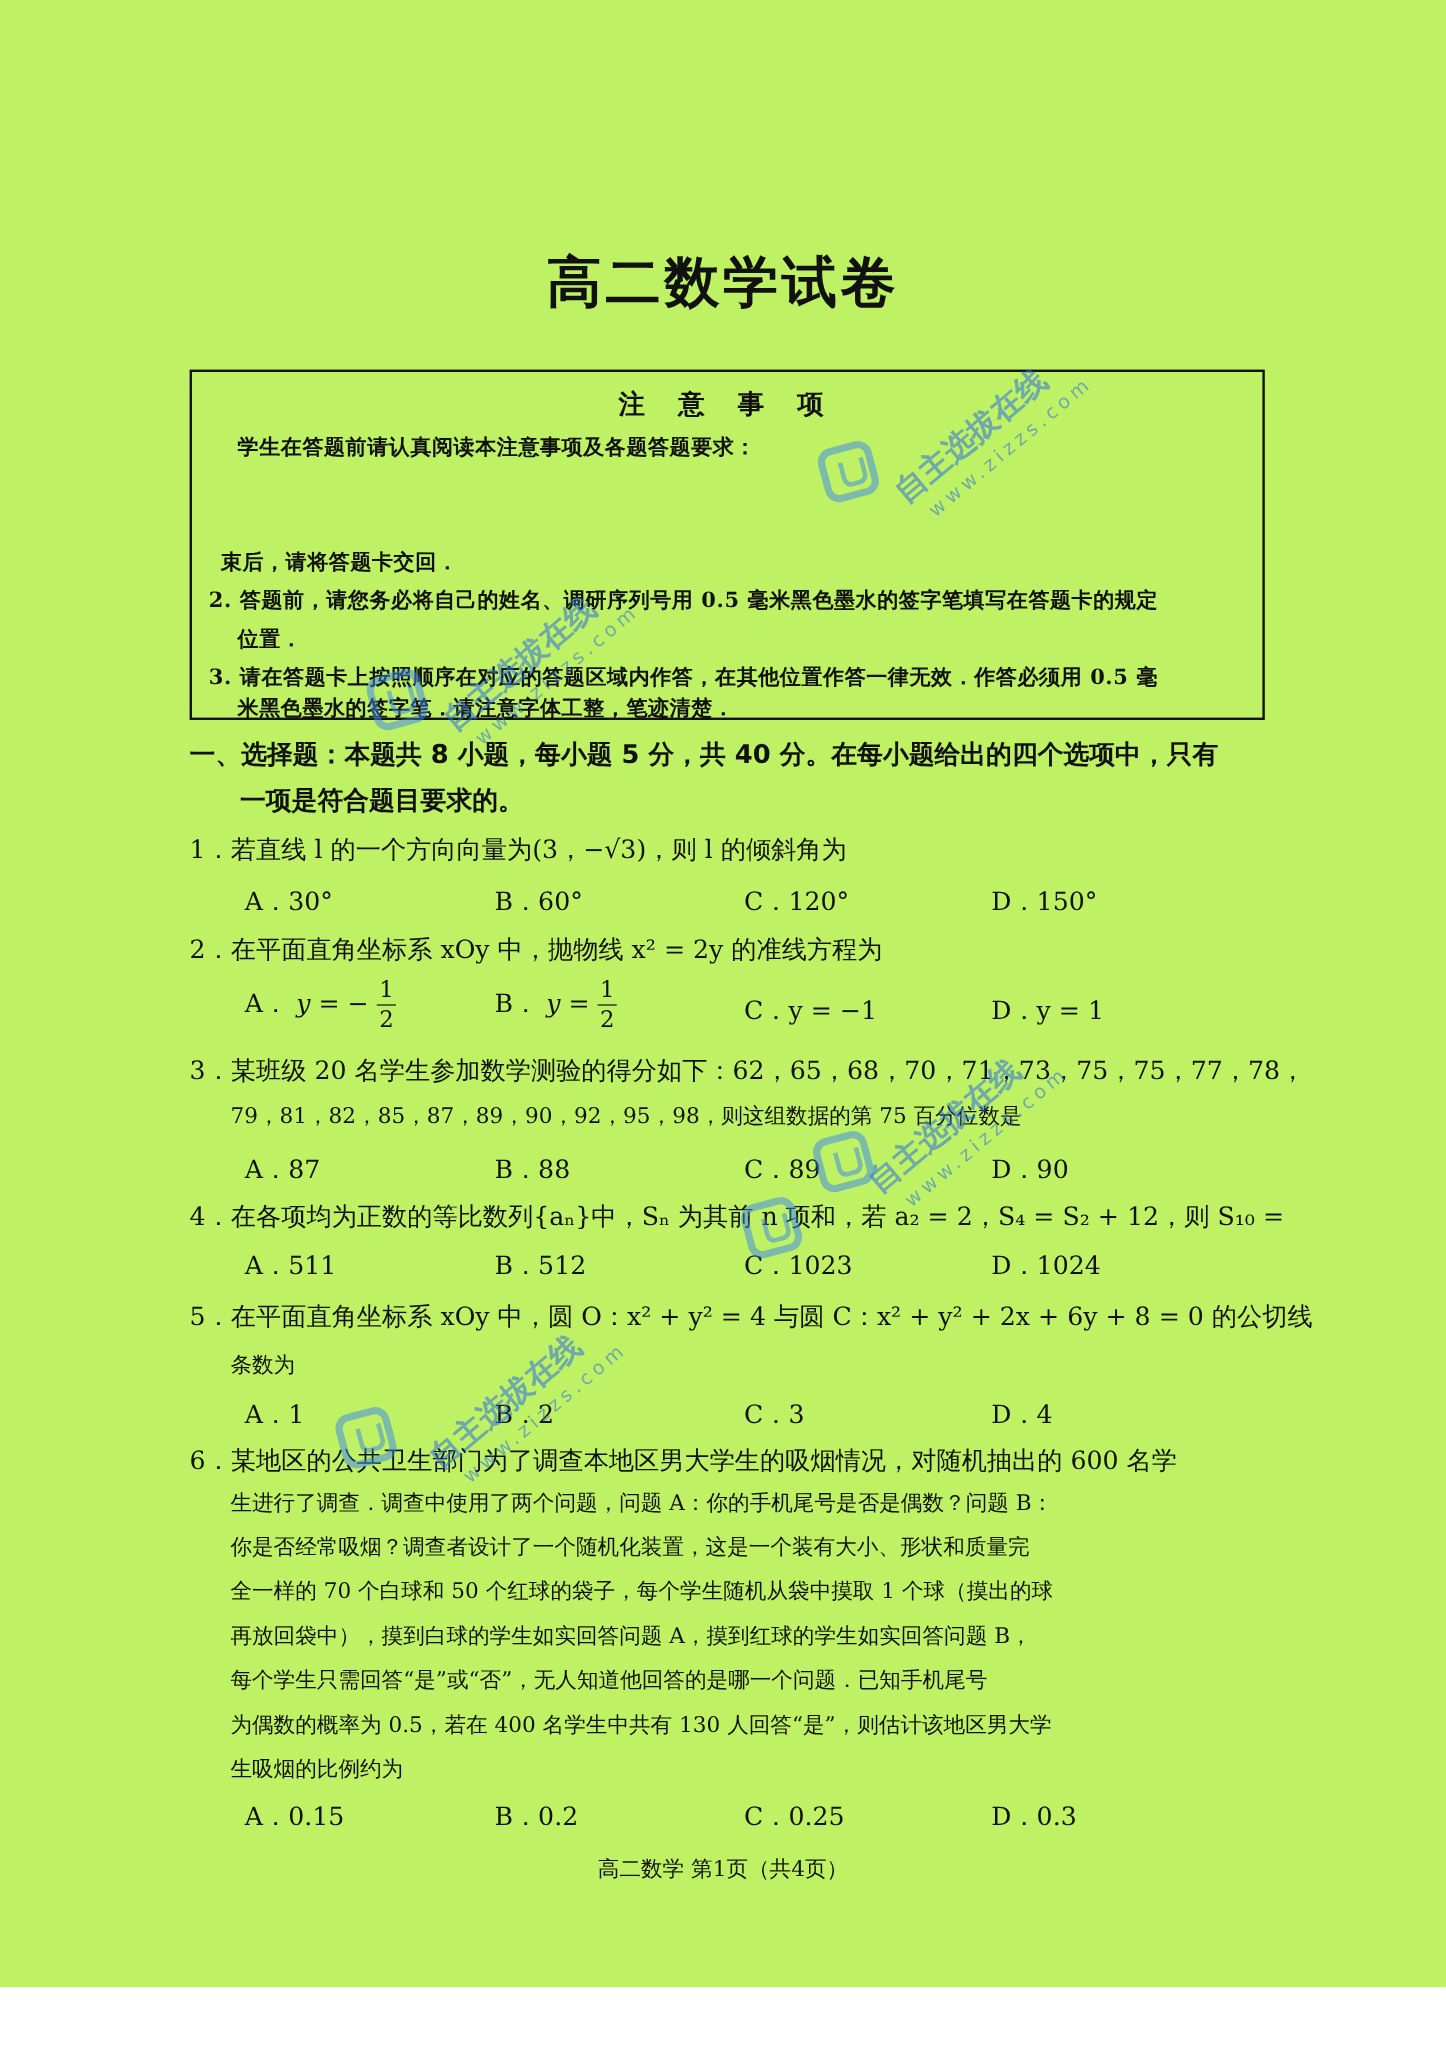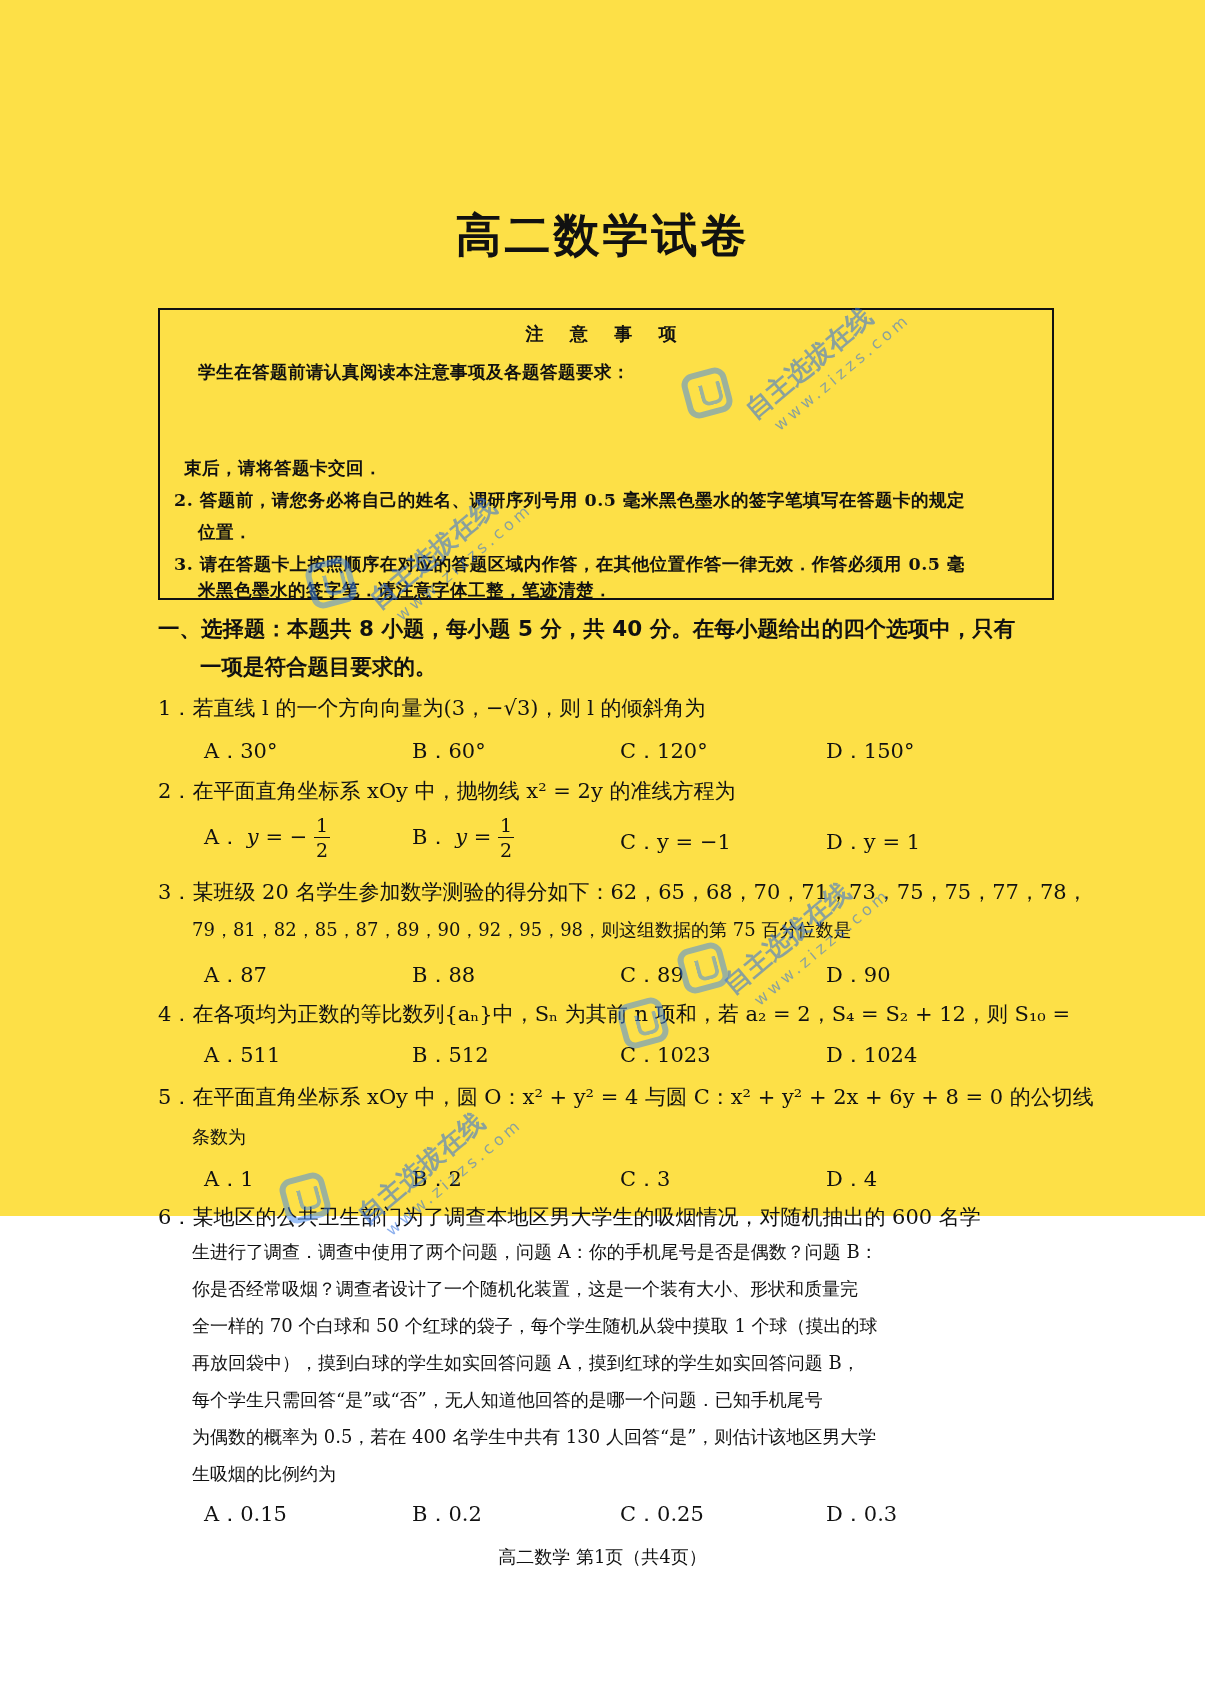--- a/index.html
+++ b/index.html
@@ -1,25 +1,25 @@
 <!DOCTYPE html>
 <html><head>
 <meta charset="utf-8">
 <style>
   html, body { margin: 0; padding: 0; background: #ffffff; }
   body { width: 1205px; height: 1704px; position: relative; overflow: hidden;
          font-family: "DejaVu Serif", "Liberation Serif", serif; color: #111; }
-  .page { position: absolute; left: 0; top: 0; width: 1205px; height: 1216px; background: #fde047; }
+  .page { position: absolute; left: 0; top: 0; width: 1205px; height: 1656px; background: #bef264; }
   .title { position: absolute; left: 0; width: 1205px; top: 205px; text-align: center;
            font-family: "DejaVu Sans", "Liberation Sans", sans-serif; font-weight: bold;
            font-size: 46px; letter-spacing: 3px; color: #111; }
   .notice { position: absolute; left: 158px; top: 308px; width: 896px; height: 292px;
             border: 2.5px solid #111; box-sizing: border-box; }
   .notice-title { position: absolute; left: 0; width: 100%; top: 12px; text-align: center;
-                  font-size: 18px; font-weight: bold; letter-spacing: 10px; }
+                  font-size: 22px; font-weight: bold; letter-spacing: 10px; }
   .notice-line { position: absolute; font-size: 17.5px; white-space: nowrap; font-weight: bold;
                  letter-spacing: 0.5px; }
   .section { position: absolute; left: 158px; font-family: "DejaVu Sans", "Liberation Sans", sans-serif;
              font-weight: bold; font-size: 21.5px; white-space: nowrap; }
   .q { position: absolute; left: 158px; font-size: 21px; white-space: nowrap; }
   .q-cont { position: absolute; left: 192px; font-size: 18px; white-space: nowrap; }
   .opt { position: absolute; font-size: 21px; white-space: nowrap; }
   .footer { position: absolute; left: 0; width: 1205px; top: 1535px; text-align: center; font-size: 18px; }
   .frac { display: inline-block; vertical-align: middle; text-align: center; line-height: 1; font-size: 19px; }
   .frac .num { display: block; border-bottom: 1.5px solid #111; padding: 0 2px 2px; }

